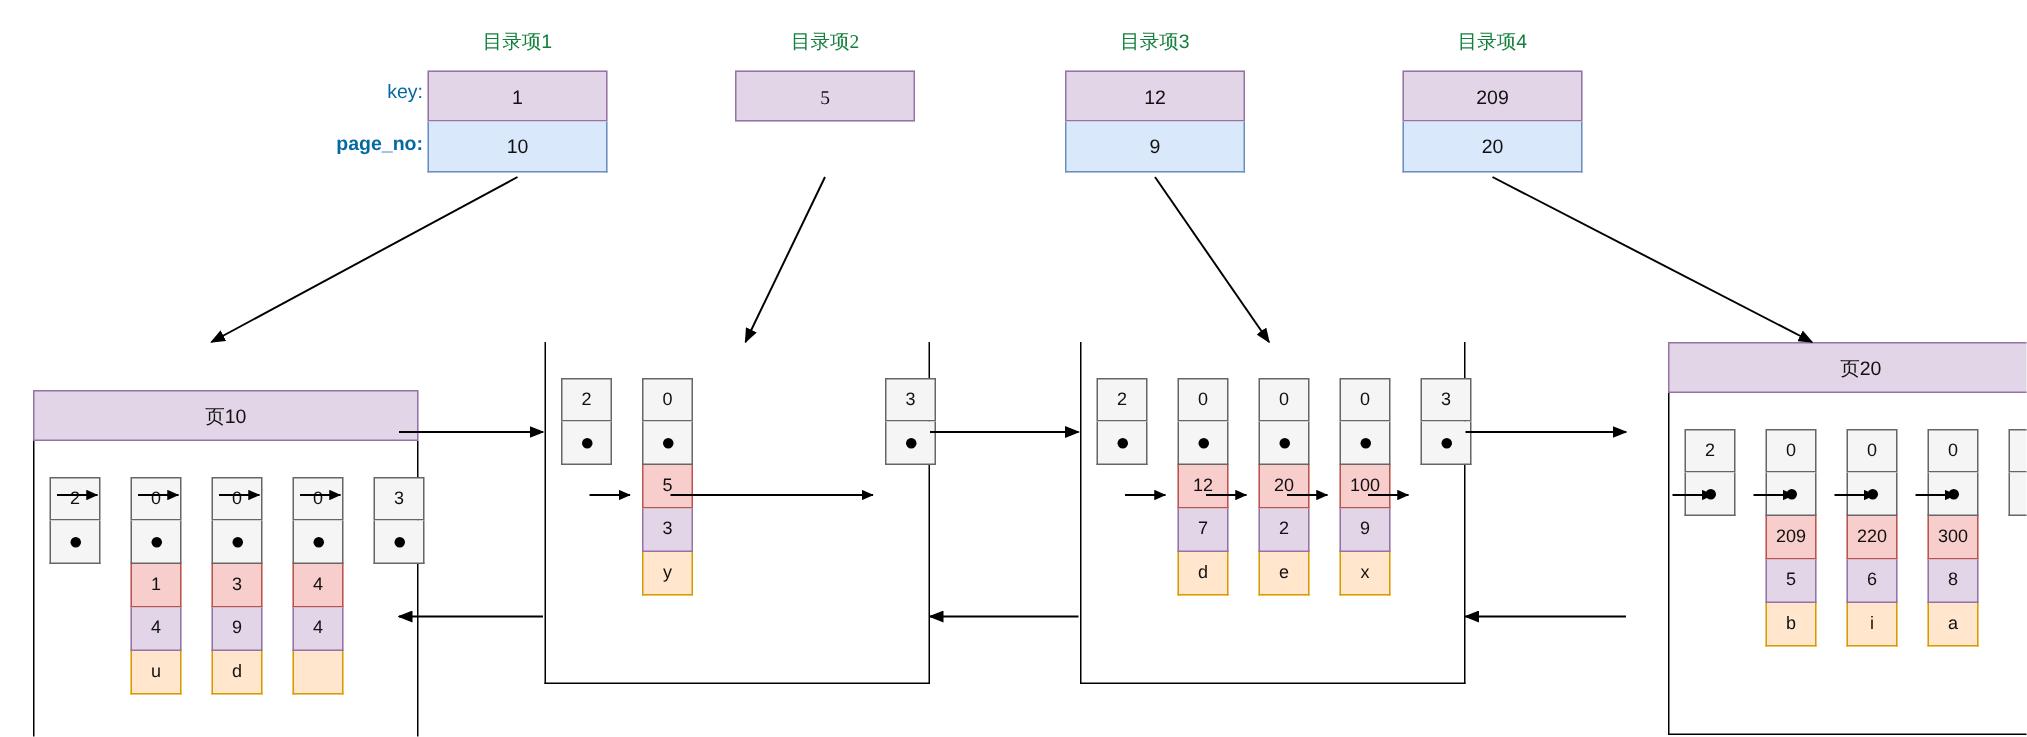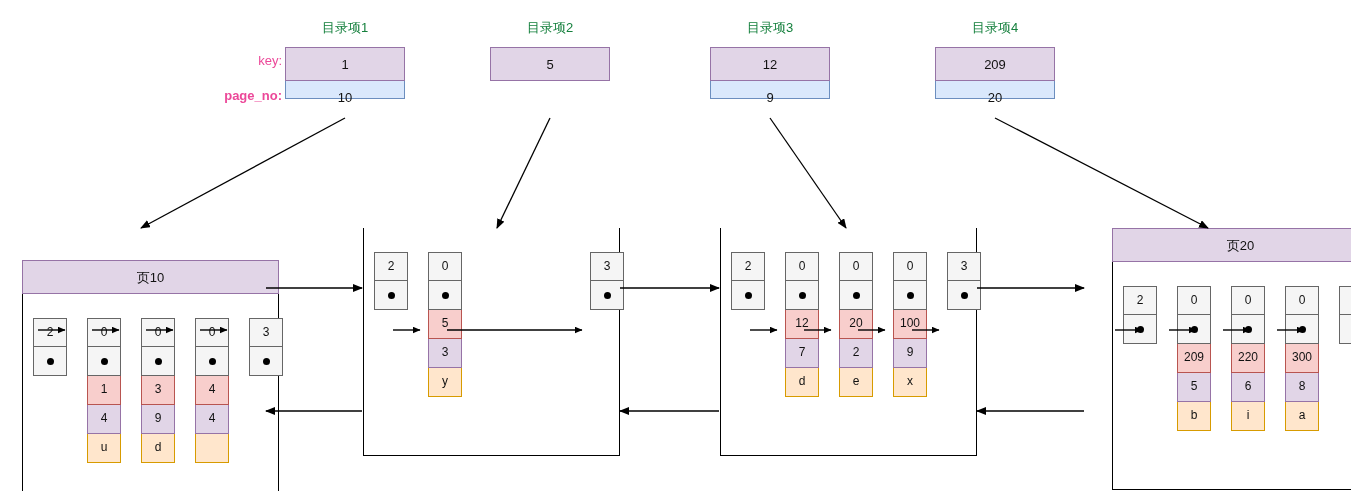--- a/index.html
+++ b/index.html
@@ -53,33 +53,33 @@
   .dir-key {
     height: 34px;
     line-height: 34px;
     text-align: center;
     font-size: 13px;
     background: #e1d5e7;
     border: 1px solid #9673a6;
     box-sizing: border-box;
   }
   .dir-page {
-    height: 18px;
+    height: 34px;
     line-height: 34px;
     text-align: center;
     font-size: 13px;
     background: #dae8fc;
     border: 1px solid #6c8ebf;
     border-top: none;
     box-sizing: border-box;
   }
   .side-label {
     position: absolute;
     font-size: 13px;
-    color: #ec4899;
+    color: #0369a1;
     text-align: right;
     white-space: nowrap;
   }
 
   
   .page-block {
     position: absolute;
     top: 228px;
     width: 257px;
     z-index: 3;
@@ -220,21 +220,21 @@
 
   <div class="side-label" style="left:182px; top:53px; width:100px;">key:</div>
   <div class="side-label" style="left:182px; top:88px; width:100px;font-weight:bold;">page_no:</div>
 
   <div class="dir-entry" style="left:285px; top:47px;">
     <div class="dir-title">目录项1</div>
     <div class="dir-key">1</div>
     <div class="dir-page">10</div>
   </div>
 
-  <div class="dir-entry" style="left:490px; top:47px;">
+  <div class="dir-entry" style="left:490px; top:47px;font-family:Liberation Serif, serif;">
     <div class="dir-title">目录项2</div>
     <div class="dir-key">5</div>
   </div>
 
   <div class="dir-entry" style="left:710px; top:47px;">
     <div class="dir-title">目录项3</div>
     <div class="dir-key">12</div>
     <div class="dir-page">9</div>
   </div>
 

